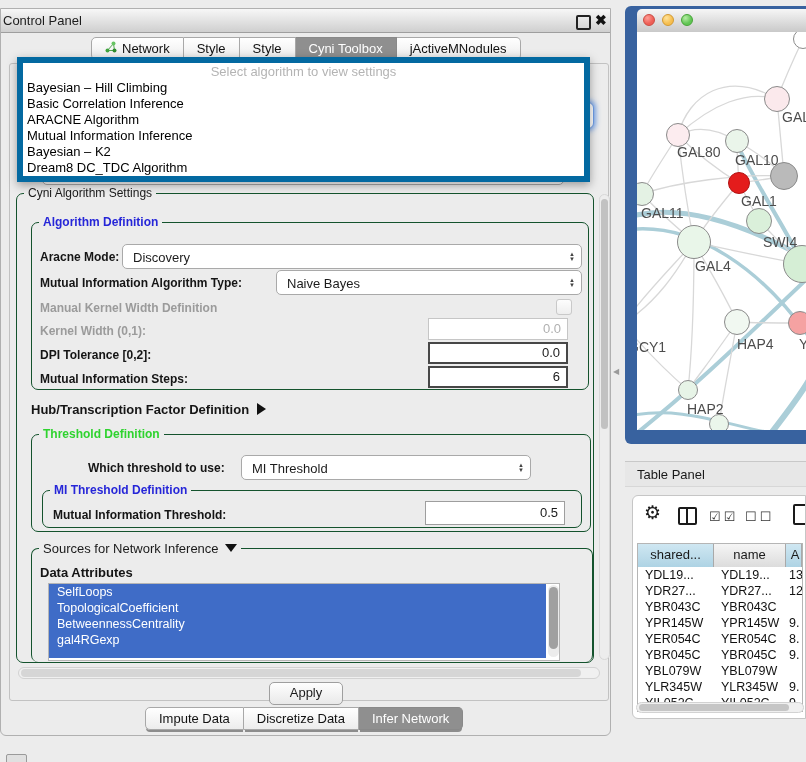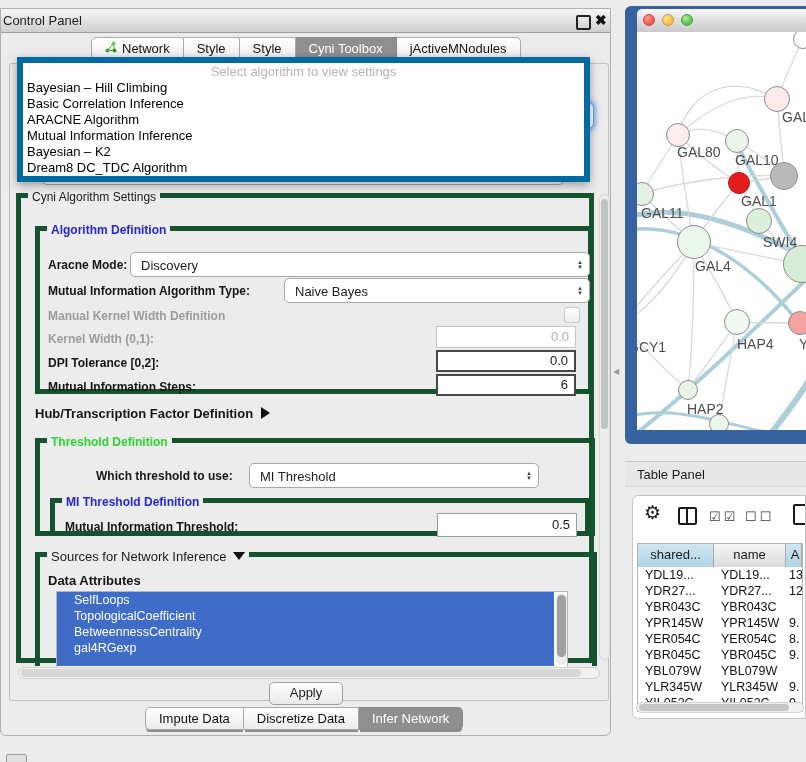--- a/index.html
+++ b/index.html
@@ -35,21 +35,21 @@
   .stepper{position:absolute;right:6px;top:50%;transform:translateY(-50%);
            display:flex;flex-direction:column;align-items:center;color:#444;
            font-size:6px;line-height:5px}
   .inp{position:absolute;background:#fff;text-align:right;font-size:13px;
        box-sizing:border-box;padding-right:6px}
   .inp .ival{display:block;line-height:20px}
   .inp.strong{border:2px solid #474747}
   .inp.soft{border:1px solid #9e9e9e}
   .inp.dis{border:1px solid #c6c6c6;color:#b0b0b0}
   
-  .grp{position:absolute;border:5px solid #14532d;border-radius:0;box-sizing:border-box}
+  .grp{position:absolute;border:1px solid #14532d;border-radius:7px;box-sizing:border-box}
   .gt{position:absolute;top:-8px;left:7px;background:#ececec;padding:0 4px;
       font-size:12px;white-space:nowrap;color:#1a1a1a}
   .gt.blue{color:#2626d8;font-weight:bold}
   .gt.green{color:#2fd32f;font-weight:bold}
   .lbl{position:absolute;font-size:12px;font-weight:bold;color:#151515;white-space:nowrap}
   .lbl.dis{color:#9b9b9b}
   .lbl.big{font-size:13px}
   
   #dd{left:17px;top:57px;width:561px;height:113px;background:#fff;border:6px solid #0369a1;
       box-shadow:0 3px 9px rgba(0,0,0,.35);z-index:50}
@@ -69,21 +69,21 @@
   .chk{position:absolute;width:14px;height:14px;border:1px solid #c9c9c9;border-radius:3px;
        background:linear-gradient(#fdfdfd,#eeeeee)}
   
   .tri-r{display:inline-block;width:0;height:0;border-top:6px solid transparent;
          border-bottom:6px solid transparent;border-left:9px solid #111;margin-left:8px;vertical-align:-1px}
   .tri-d{display:inline-block;width:0;height:0;border-left:6px solid transparent;
          border-right:6px solid transparent;border-top:8px solid #111;margin-left:6px;vertical-align:1px}
   
   #srclist{position:absolute;background:#fff;border:1px solid #b5b5b5;overflow:hidden;box-sizing:border-box}
   .sel-item{height:16px;line-height:16px;font-size:12.5px;color:#fff;background:#3f6cc7;
-            padding-left:17px;margin-right:13px;white-space:nowrap}
+            padding-left:8px;margin-right:13px;white-space:nowrap}
   .sel-item.partial{height:10px}
   #apply{left:259px;top:618px;width:72px;height:21px;border:1px solid #9f9f9f;border-radius:5px;
          background:linear-gradient(#fefefe,#e9e9e9);font-size:13px;text-align:center;line-height:20px}
   
   #netwin{left:625px;top:6px;width:181px;height:438px;background:#38629f;
           border-radius:6px 0 0 6px;overflow:hidden}
   #net-titlebar{left:12px;top:3px;width:169px;height:23px;
       background:linear-gradient(#f6f6f6,#c9c9c9);border-bottom:1px solid #8f8f8f;border-radius:5px 0 0 0}
   .tl{position:absolute;top:5px;width:12px;height:12px;border-radius:50%;box-sizing:border-box}
   #tl-close{left:6px;background:radial-gradient(circle at 35% 30%,#ff9d96,#ee5f56 60%);border:1px solid #ca4a41}

